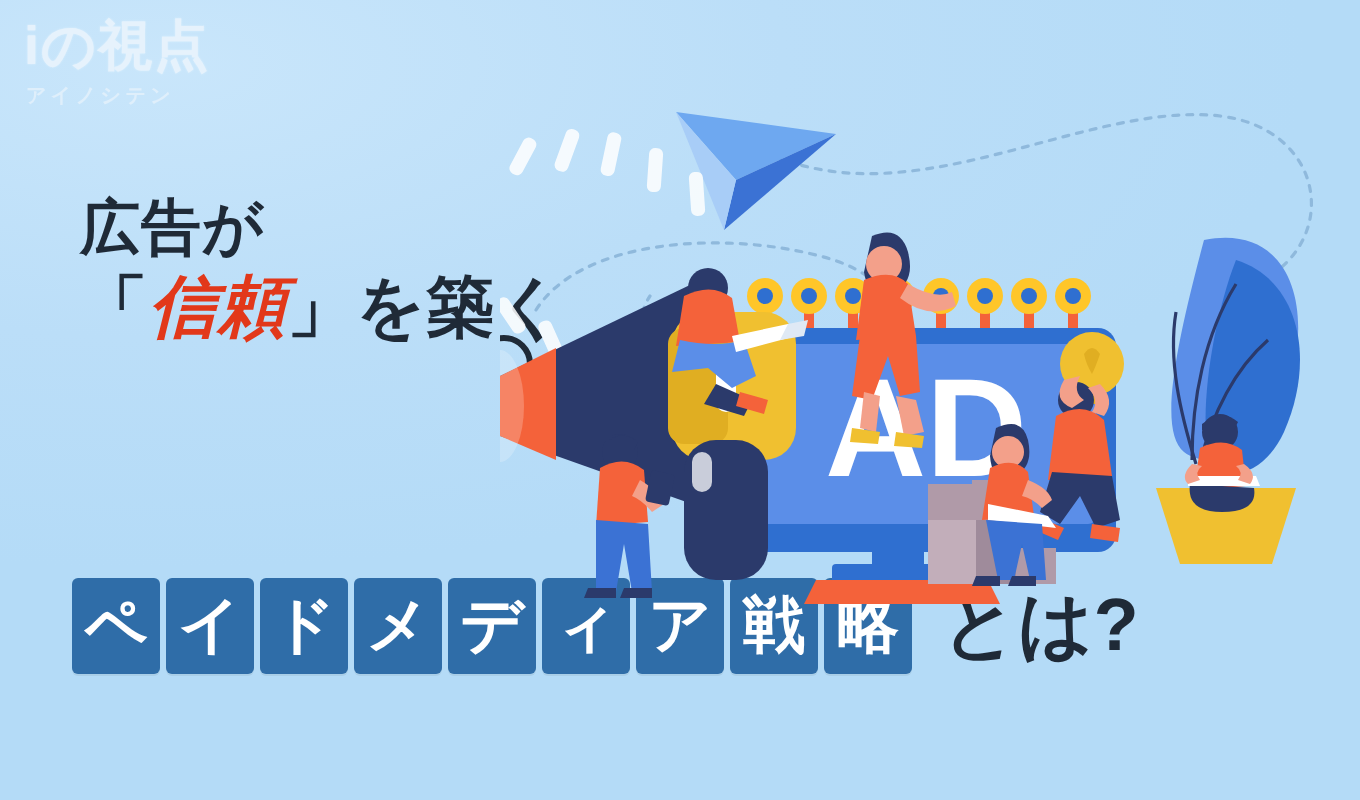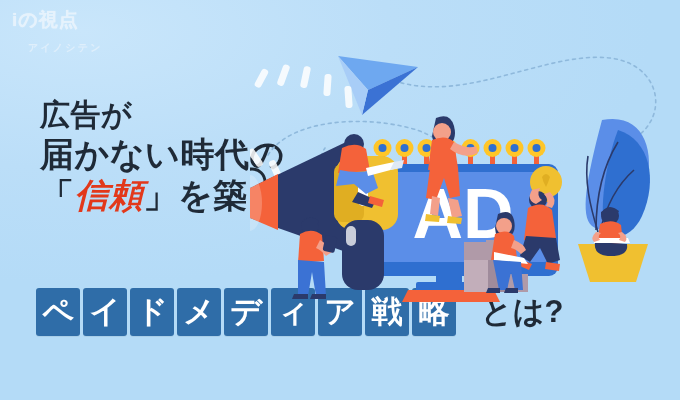--- a/index.html
+++ b/index.html
@@ -11,26 +11,26 @@
   #stage{
     position:relative;width:680px;height:400px;overflow:hidden;
     background:
       radial-gradient(120% 90% at 12% 8%, #c9e6fb 0%, #bbdef8 38%, #b4dbf7 70%);
   }
 
   
   .logo{position:absolute;left:12px;top:10px;width:150px;height:48px;}
   .logo-main{
     position:absolute;left:0;top:0;
-    font-size:19px;font-weight:700;letter-spacing:1px;
+    font-size:27px;font-weight:700;letter-spacing:1px;
     color:#e9f4fd;opacity:.92;line-height:1;
     text-shadow:0 0 1px rgba(255,255,255,.6);
   }
   .logo-sub{
-    position:absolute;left:16px;top:31px;
+    position:absolute;left:1px;top:31px;
     font-size:10px;font-weight:700;letter-spacing:2.2px;
     color:#e4f1fc;opacity:.85;
   }
 
   
   .headline{position:absolute;left:40px;top:98px;width:300px;}
   .hl-line{
     color:#1f2a37;font-weight:700;line-height:1.16;
     white-space:nowrap;letter-spacing:.5px;
   }
@@ -42,41 +42,40 @@
   
   .banner{position:absolute;left:36px;top:288px;display:flex;align-items:center;gap:3px;}
   .bx{
     background:#2f6da8;color:#ffffff;
     width:44px;height:48px;
     display:flex;align-items:center;justify-content:center;
     font-size:31px;font-weight:700;border-radius:3px;
     box-shadow:0 1px 0 rgba(0,0,0,.06);
   }
   .bx-tail{
-    color:#1f2a37;font-size:31px;font-weight:700;
-    margin-left:22px;white-space:nowrap;
+    color:#1f2a37;font-size:37px;font-weight:700;
+    margin-left:12px;white-space:nowrap;
   }
 
   
   .illus{position:absolute;left:250px;top:20px;width:430px;height:290px;}
   .illus svg{display:block;}
 </style>
 </head>
 <body>
 
 <div id="stage">
 
   <div class="logo">
     <div class="logo-main">iの視点</div>
     <div class="logo-sub">アイノシテン</div>
   </div>
 
   <div class="headline">
     <div class="hl-line hl-1">広告が</div>
-    <div class="hl-line hl-2">届かない時代の</div>
     <div class="hl-line hl-3"><span>「</span><span class="hl-accent">信頼</span><span>」を築く</span></div>
   </div>
 
   <div class="banner">
     <span class="bx">ペ</span>
     <span class="bx">イ</span>
     <span class="bx">ド</span>
     <span class="bx">メ</span>
     <span class="bx">デ</span>
     <span class="bx">ィ</span>

